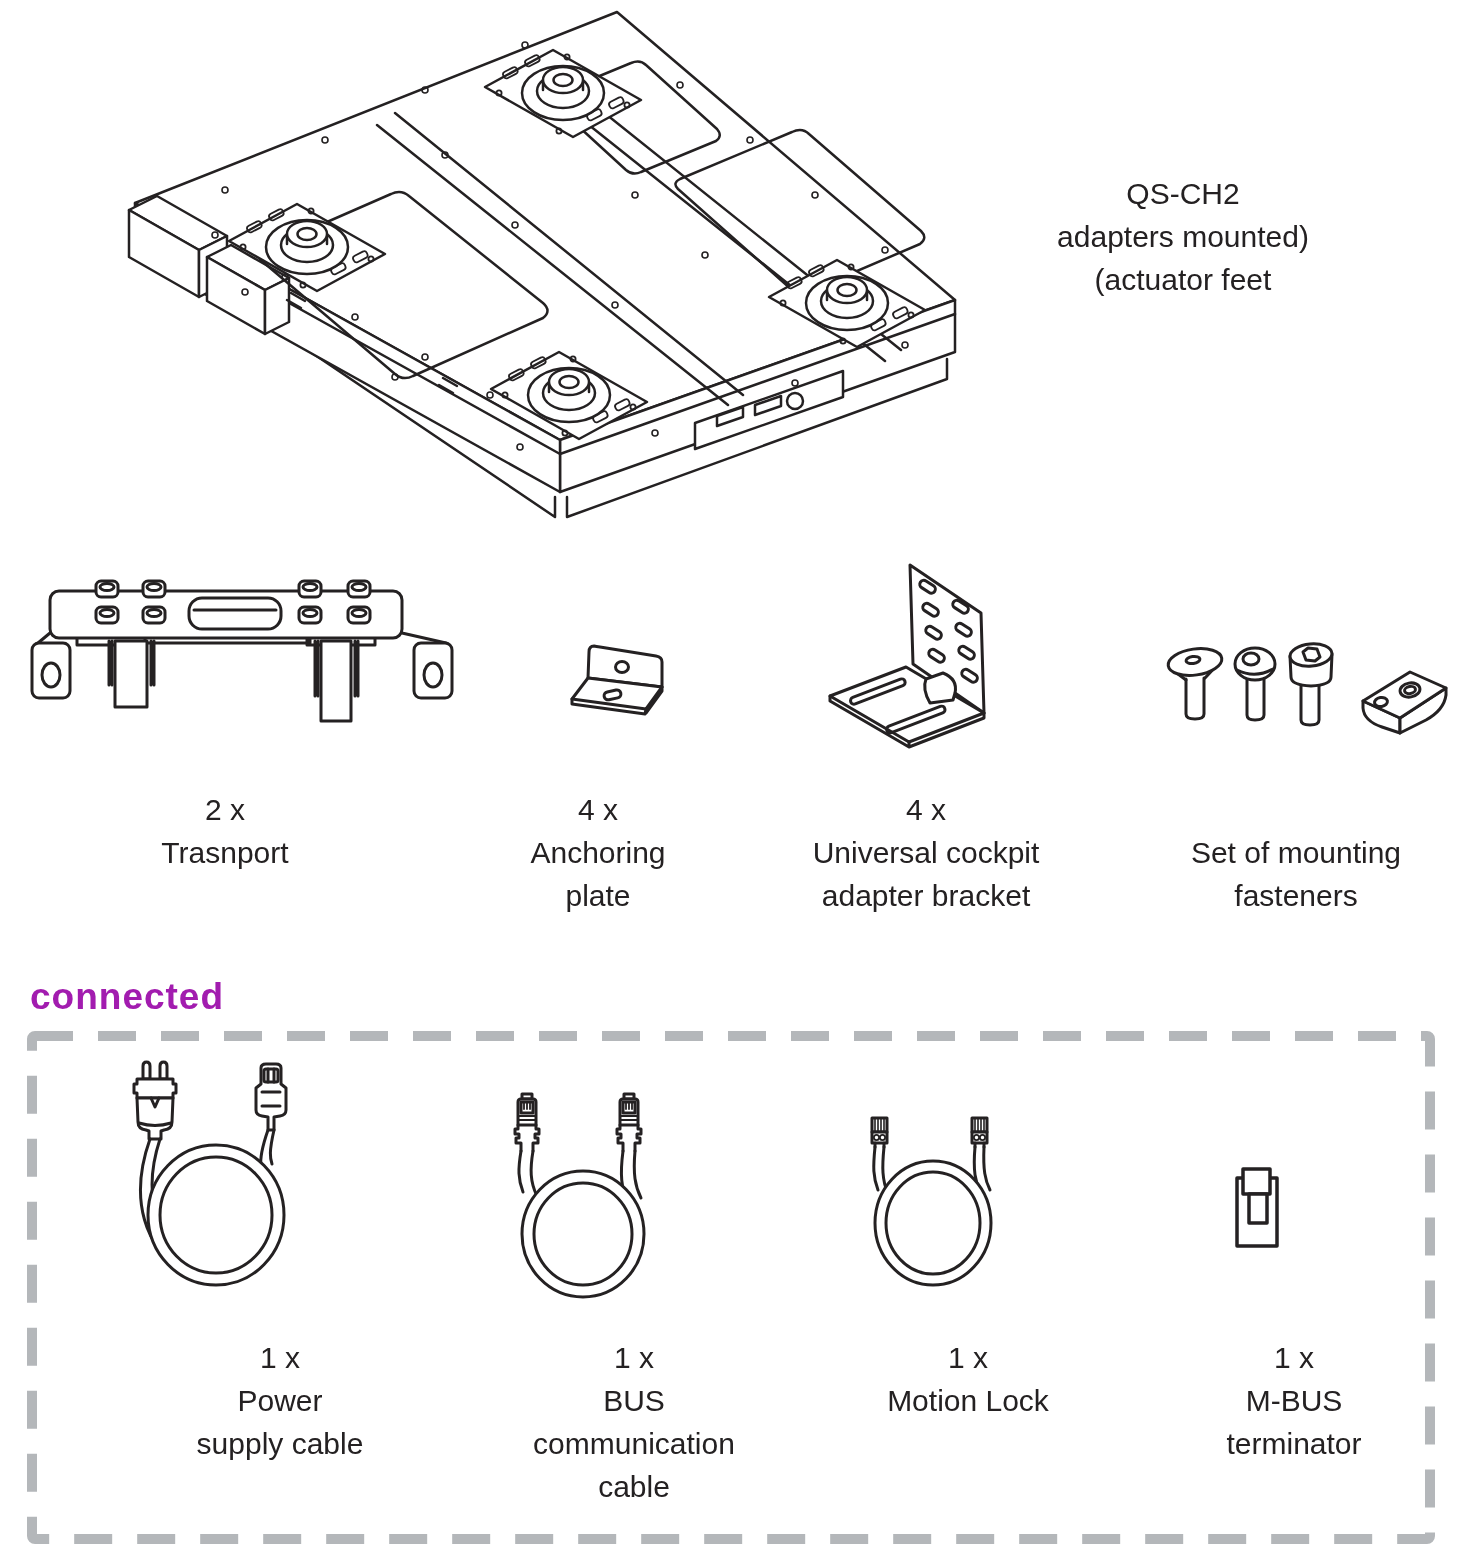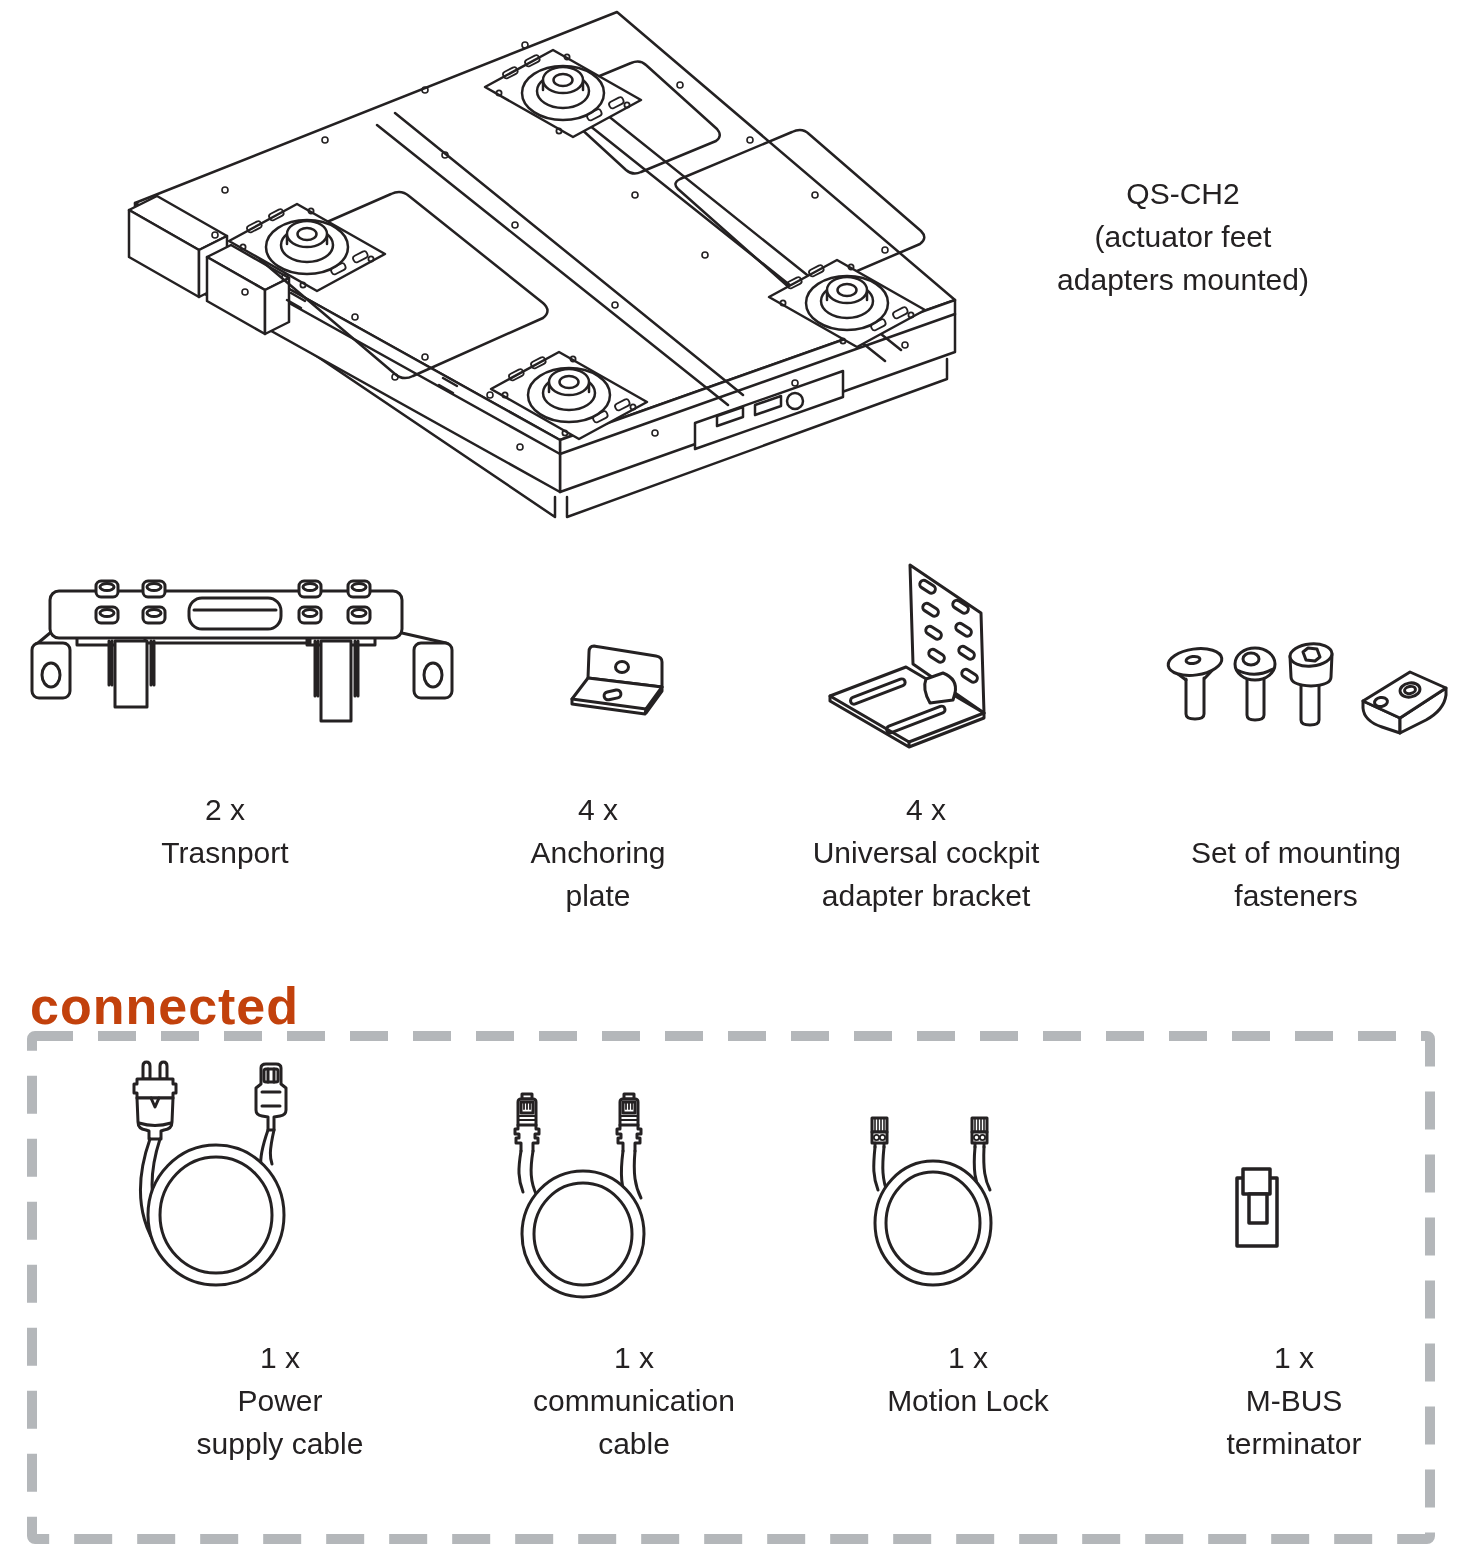--- a/index.html
+++ b/index.html
@@ -8,21 +8,21 @@
     font-family:"Liberation Sans",sans-serif;color:#242122;overflow:hidden;
   }
   svg.piece{position:absolute;overflow:visible;}
   .lbl{
     position:absolute;width:360px;text-align:center;
     font-size:30px;line-height:43px;color:#242122;
   }
   .lbl .qty{}
   .connected-title{
     position:absolute;left:30px;top:976px;
-    font-size:52px;font-weight:bold;color:#c2410c;letter-spacing:1px;
+    font-size:37px;font-weight:bold;color:#a21caf;letter-spacing:1px;
   }
 </style>
 </head>
 <body>
 
 <svg class="piece" style="left:95px;top:5px" width="880" height="525" viewBox="0 0 880 525" fill="none" stroke="#242122" stroke-width="2.5" stroke-linejoin="round" stroke-linecap="round">
   <defs>
     <g id="foot">
       <polygon points="-78,-6 -10,-43 78,7 10,44" fill="#fff"></polygon>
       <g stroke-width="1.8">
@@ -99,22 +99,22 @@
   <use href="#foot" transform="translate(474,390)"></use>
 
   <polygon points="600,418 748,366 748,392 600,444" fill="#fff"></polygon>
   <circle cx="700" cy="396" r="8"></circle>
   <polygon points="622,411 648,402 648,412 622,421"></polygon>
   <polygon points="660,400 686,391 686,401 660,410"></polygon>
 </svg>
 
 <div class="lbl" style="left:1003px;top:172px;">
   <div>QS-CH2</div>
+  <div>adapters mounted)</div>
   <div>(actuator feet</div>
-  <div>adapters mounted)</div>
 </div>
 
 <svg class="piece" style="left:22px;top:565px" width="440" height="205" viewBox="0 0 440 205" fill="none" stroke="#242122" stroke-width="3" stroke-linejoin="round" stroke-linecap="round">
   <path d="M28,68 L16,78 M380,68 L424,78"></path>
   <rect x="10" y="78" width="38" height="55" rx="7" fill="#fff"></rect>
   <ellipse cx="29" cy="110" rx="9" ry="12" fill="#fff"></ellipse>
   <rect x="392" y="78" width="38" height="55" rx="7" fill="#fff"></rect>
   <ellipse cx="411" cy="110" rx="9" ry="12" fill="#fff"></ellipse>
   <path d="M55,73 v7 h68 v-7 M285,73 v7 h68 v-7 M123,73 v5 h165 v-5"></path>
   <path d="M87,76 V120 M90,76 V120 M129,76 V120 M132,76 V120"></path>
@@ -281,20 +281,21 @@
   <rect x="27" y="29" width="18" height="29" fill="#fff"></rect>
 </svg>
 
 <div class="lbl" style="left:100px;top:1336px;">
   <div class="qty">1 x</div>
   <div>Power</div>
   <div>supply cable</div>
 </div>
 <div class="lbl" style="left:454px;top:1336px;">
   <div class="qty">1 x</div>
+  <div>BUS</div>
   <div>communication</div>
   <div>cable</div>
 </div>
 <div class="lbl" style="left:788px;top:1336px;">
   <div class="qty">1 x</div>
   <div>Motion Lock</div>
 </div>
 <div class="lbl" style="left:1114px;top:1336px;">
   <div class="qty">1 x</div>
   <div>M-BUS</div>

